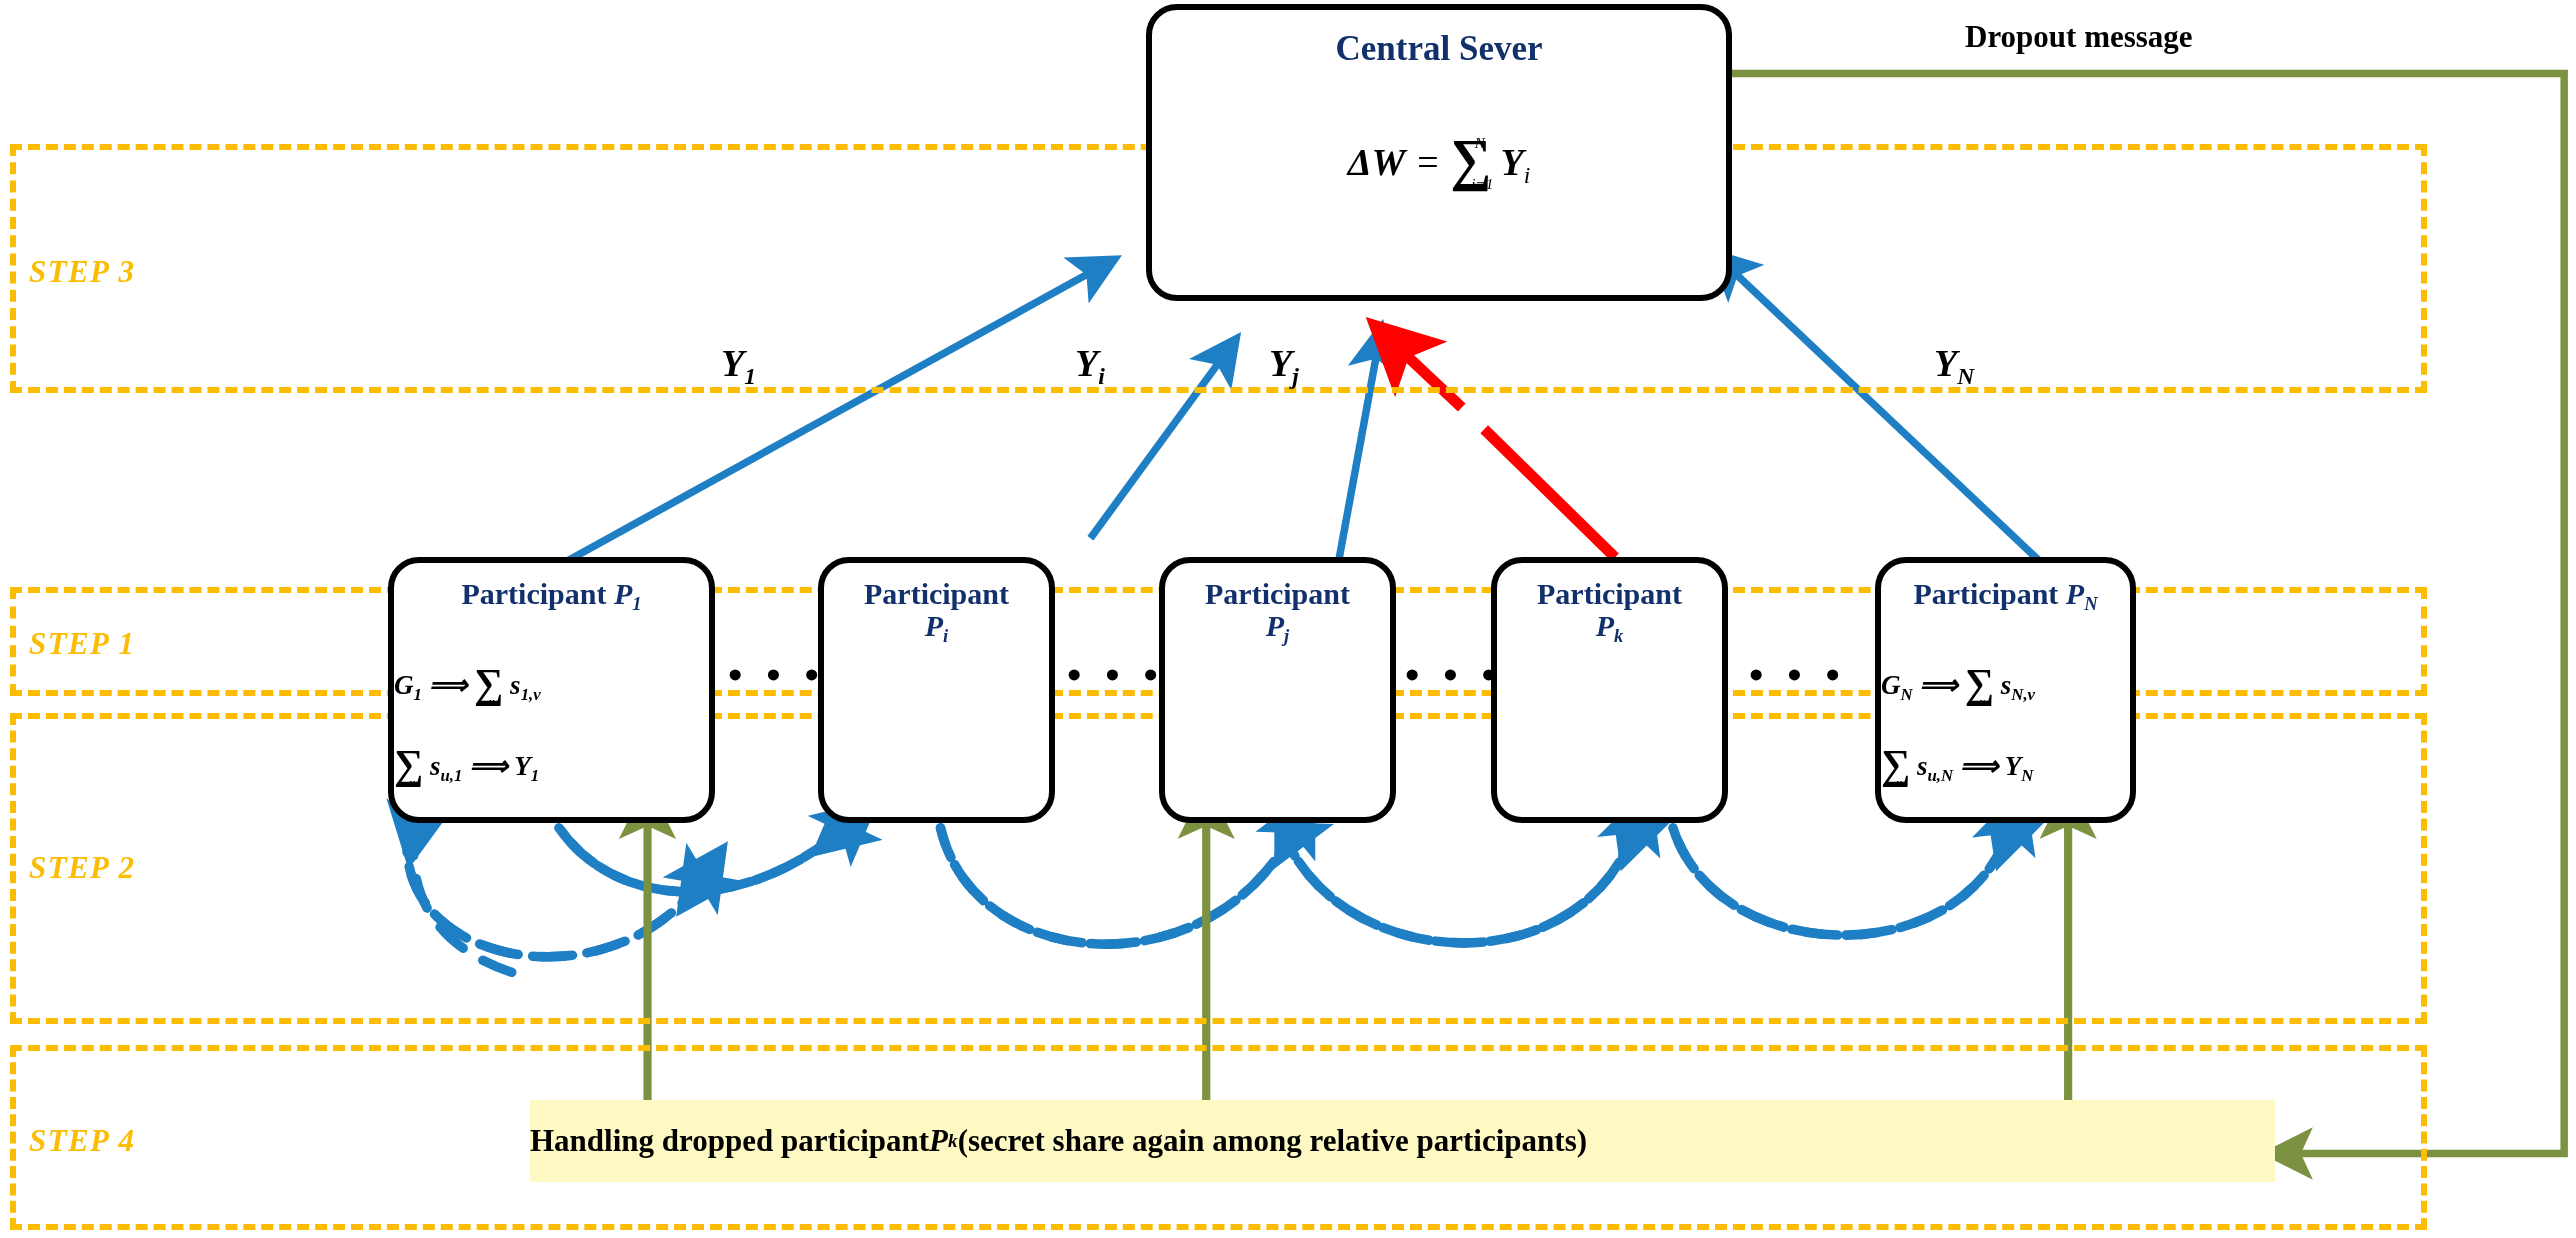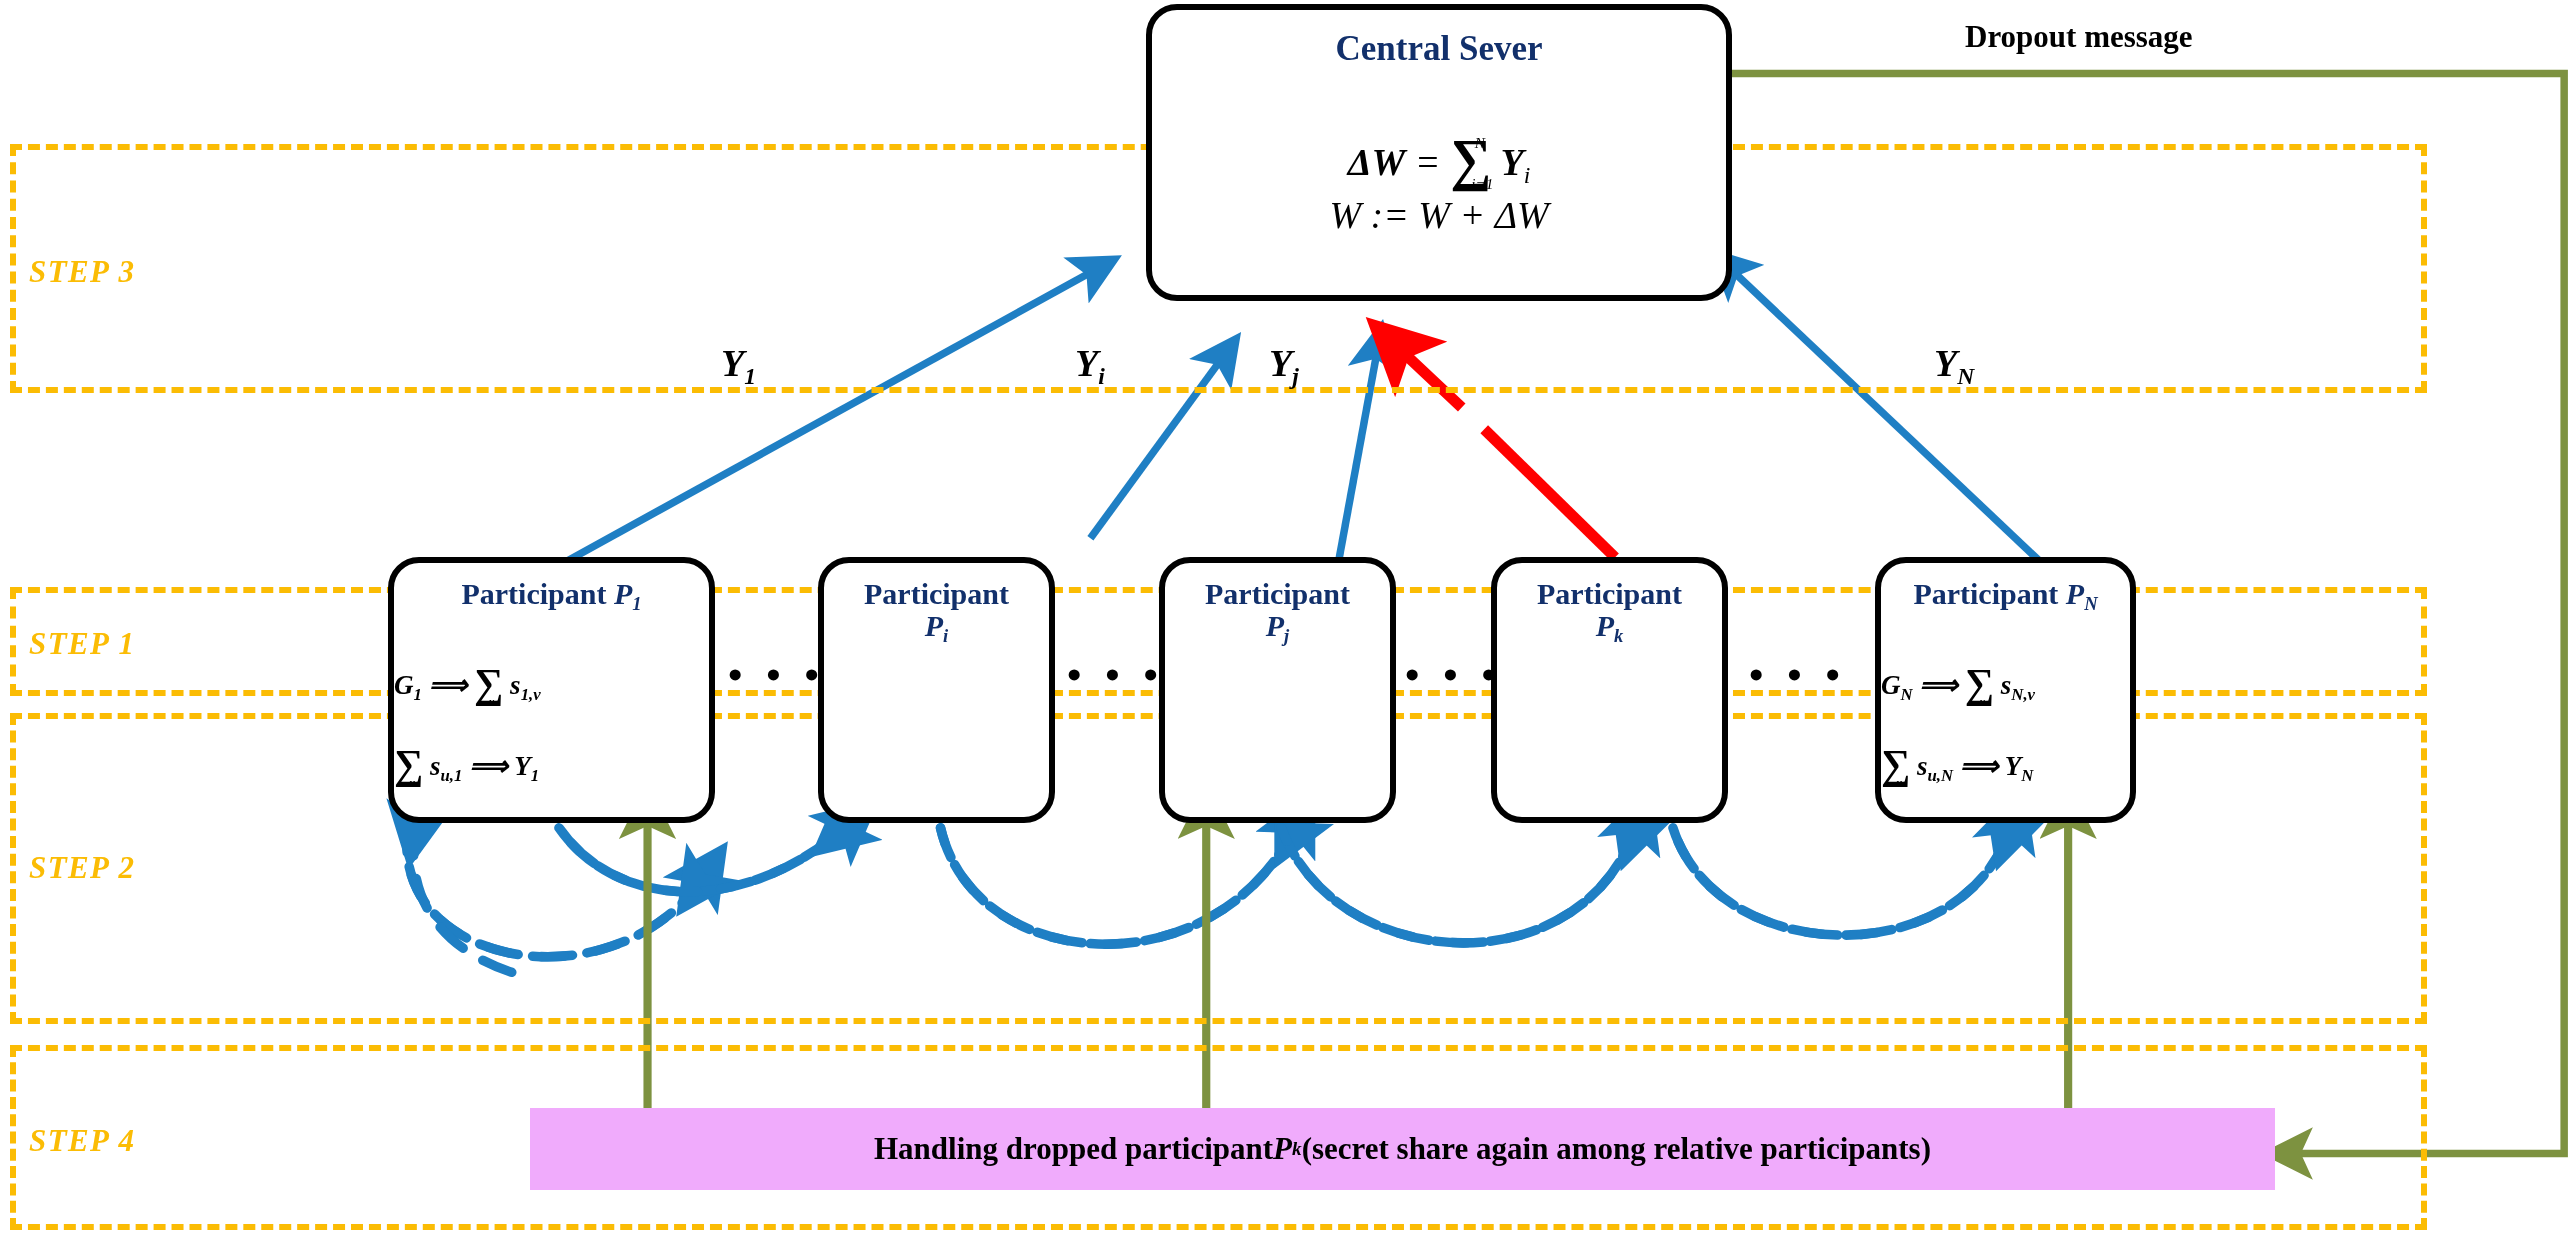--- a/index.html
+++ b/index.html
@@ -104,28 +104,27 @@
     position:absolute;
     color:#000;
     font-family:"Liberation Serif", serif;
     font-weight:bold;
     font-size:31px;
     white-space:nowrap;
   }
   
   .green-band{
     position:absolute;
-    background:#f0abfc;
-    display:flex;align-items:center;justify-content:center;
+    background:#fef9c3;
+    display:flex;align-items:center;
     color:#000;
     font-family:"Liberation Serif", serif;
     font-weight:bold;
     font-size:31px;
     white-space:nowrap;
-    margin-top:8px;
   }
 </style>
 </head>
 <body>
 
 <div id="stage">
 
   <svg id="canvas" viewBox="0 0 3780 1817">
     <defs>
       <marker id="ah-blue" markerWidth="7" markerHeight="7" refX="2.2" refY="3.5" orient="auto" markerUnits="strokeWidth">
@@ -211,21 +210,20 @@
     <div class="server-eq" style="top:127px;">
       <span class="bi">ΔW</span>
       <span>=</span>
       <span class="sigwrap">
         <span class="bigsig">∑</span>
         <span class="siglim">i=1</span>
         <span class="siglimtop">N</span>
       </span>
       <span class="bi">Y</span><span class="sub">i</span>
     </div>
-    <div class="server-eq" style="top:183px;">W := W + ΔW</div>
   </div>
 
   <div class="rbox" style="left:388px;top:557px;width:327px;height:266px;">
     <div class="p-title">
       <span>Participant</span>
       <span class="bi">P</span><span class="sub">1</span>
     </div>
     <div class="p-eq" style="top:104px;">
       <span class="bi">G</span><span class="sub">1</span>
       <span>⟹</span>

